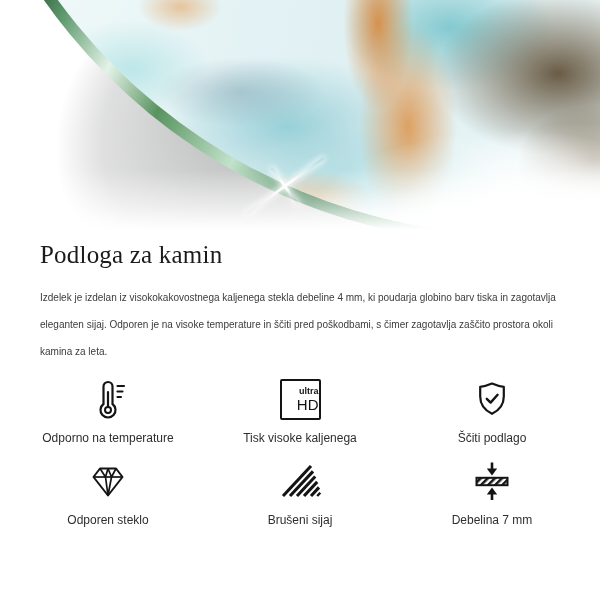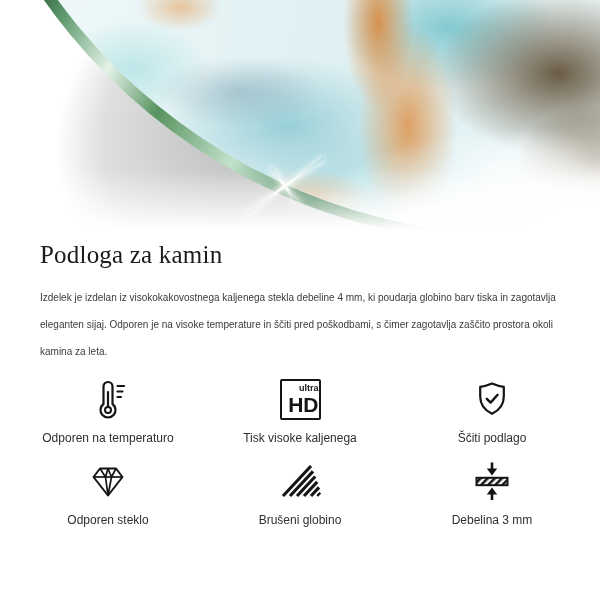--- a/index.html
+++ b/index.html
@@ -77,21 +77,21 @@
   }
   .feature{display:flex;flex-direction:column;align-items:center;}
   .icon-wrap{height:48px;display:flex;align-items:center;justify-content:center;}
   .feature-label{margin-top:8px;font-size:12px;color:#2e2e30;white-space:nowrap;}
   .icon-wrap svg{display:block;}
   .uhd-box{
     width:37px;height:37px;border:2.6px solid #141414;border-radius:2px;
     display:flex;flex-direction:column;align-items:flex-end;justify-content:center;line-height:1;color:#141414;
   }
   .uhd-top{font-size:9px;font-weight:600;}
-  .uhd-bottom{font-size:21px;font-weight:700;margin-top:1px;}
+  .uhd-bottom{font-size:15px;font-weight:400;margin-top:1px;}
 </style>
 </head>
 <body>
 
 <div class="page">
 
   <div class="hero">
     <div class="glass-shadow"></div>
     <div class="glass-edge"></div>
     <div class="glass-art"></div>
@@ -111,21 +111,21 @@
       <div class="icon-wrap">
         <svg width="44" height="44" viewBox="0 0 44 44" fill="none" stroke="#141414" stroke-width="2.2" stroke-linecap="round">
           <path d="M17.5,9.5 a4.5,4.5 0 0 1 9,0 V27 a7.5,7.5 0 1 1 -9,0 Z"></path>
           <line x1="22" y1="15" x2="22" y2="29.5"></line>
           <circle cx="22" cy="33" r="3" stroke-width="2"></circle>
           <line x1="31.5" y1="9" x2="38" y2="9"></line>
           <line x1="31.5" y1="14.5" x2="36.5" y2="14.5"></line>
           <line x1="31.5" y1="20" x2="35" y2="20"></line>
         </svg>
       </div>
-      <div class="feature-label">Odporen na temperaturo</div>
+      <div class="feature-label">Odporno na temperature</div>
     </div>
 
     <div class="feature">
       <div class="icon-wrap">
         <div class="uhd-box">
           <span class="uhd-top">ultra</span>
           <span class="uhd-bottom">HD</span>
         </div>
       </div>
       <div class="feature-label">Tisk visoke kaljenega</div>
@@ -156,36 +156,36 @@
       <div class="icon-wrap">
         <svg width="44" height="44" viewBox="0 0 44 44" fill="none" stroke="#141414" stroke-width="3.1" stroke-linecap="butt">
           <line x1="5" y1="37" x2="33" y2="7"></line>
           <line x1="12" y1="37" x2="35" y2="12.4"></line>
           <line x1="19" y1="37" x2="37.2" y2="17.5"></line>
           <line x1="26" y1="37" x2="39.2" y2="22.9"></line>
           <line x1="33" y1="37" x2="41" y2="28.4"></line>
           <line x1="39.2" y1="37" x2="42.3" y2="33.7" stroke-width="2.4"></line>
         </svg>
       </div>
-      <div class="feature-label">Brušeni globino</div>
+      <div class="feature-label">Brušeni sijaj</div>
     </div>
 
     <div class="feature">
       <div class="icon-wrap">
         <svg width="44" height="44" viewBox="0 0 44 44">
           <defs>
             <pattern id="hatchp" width="5" height="5" patternUnits="userSpaceOnUse" patternTransform="rotate(45)">
               <rect width="5" height="5" fill="#ffffff"></rect>
               <rect width="2.5" height="5" fill="#141414"></rect>
             </pattern>
           </defs>
           <rect x="6.5" y="18.8" width="31" height="7.4" fill="url(#hatchp)" stroke="#141414" stroke-width="2"></rect>
           <line x1="22" y1="3.5" x2="22" y2="10" stroke="#141414" stroke-width="2.6"></line>
           <polygon points="16.8,9.5 27.2,9.5 22,16.6" fill="#141414"></polygon>
           <line x1="22" y1="41" x2="22" y2="35" stroke="#141414" stroke-width="2.6"></line>
           <polygon points="16.8,35.5 27.2,35.5 22,28.4" fill="#141414"></polygon>
         </svg>
       </div>
-      <div class="feature-label">Debelina 3 mm</div>
+      <div class="feature-label">Debelina 7 mm</div>
     </div>
 
   </div>
 </div>
 
 </body></html>

